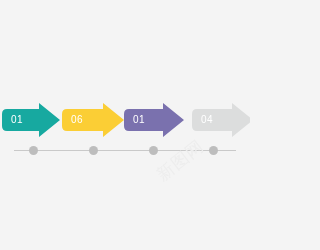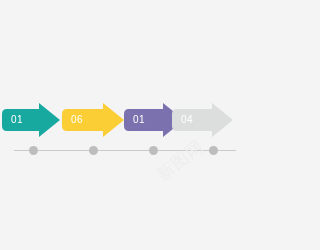--- a/index.html
+++ b/index.html
@@ -125,21 +125,21 @@
       <span class="arrow-label" style="left:9px; color:#ffffff;">06</span>
     </div>
 
     <div class="arrow-step" style="left:124px; width:60px;">
       <svg class="arrow-shape" viewBox="0 0 60 34" preserveAspectRatio="none">
         <path d="M 5 6 Q 0 6 0 11 L 0 23 Q 0 28 5 28 L 39 28 L 39 34 L 60 17 L 39 0 L 39 6 Z" fill="#7a71ae"></path>
       </svg>
       <span class="arrow-label" style="left:9px; color:#ffffff;">01</span>
     </div>
 
-    <div class="arrow-step" style="left:172px; width:61px;">
+    <div class="arrow-step" style="left:192px; width:61px;">
       <svg class="arrow-shape" viewBox="0 0 61 34" preserveAspectRatio="none">
         <path d="M 5 6 Q 0 6 0 11 L 0 23 Q 0 28 5 28 L 40 28 L 40 34 L 61 17 L 40 0 L 40 6 Z" fill="#dcdddd"></path>
       </svg>
       <span class="arrow-label" style="left:9px; color:#ffffff;">04</span>
     </div>
 
   </div>
 
   <div class="timeline">
     <div class="timeline-line"></div>

